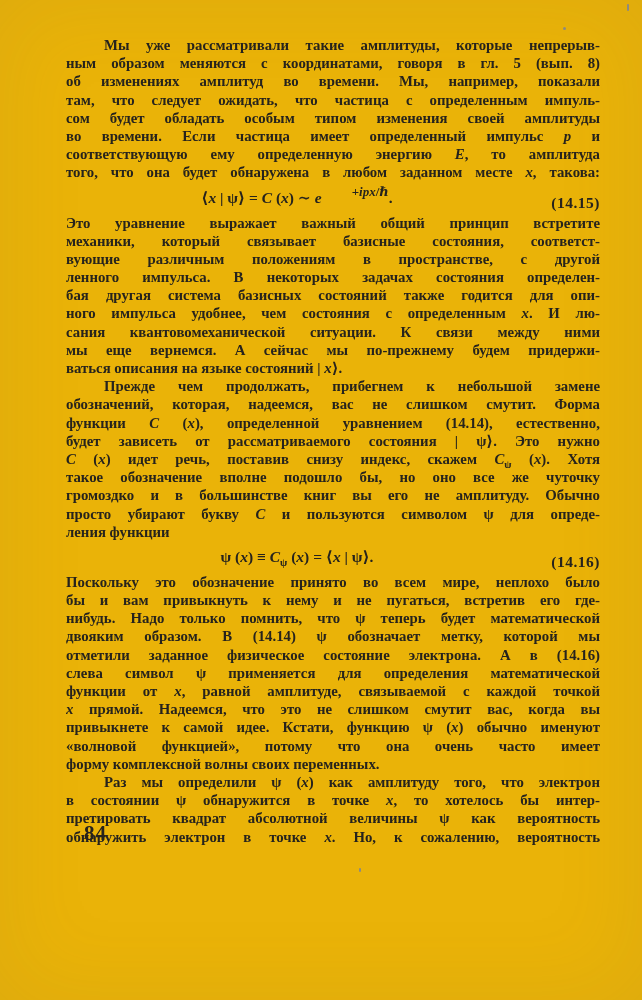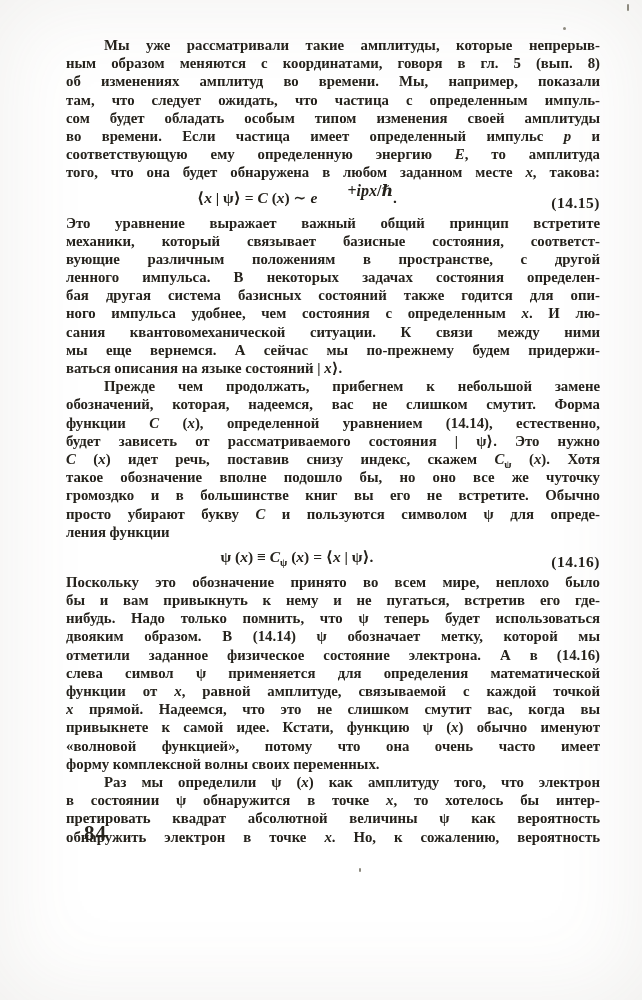--- a/index.html
+++ b/index.html
@@ -25,33 +25,33 @@
   .line.last{text-align-last:left;}
   .line.indent{text-indent:38px;}
   .equation{
     position:relative;
     height:21px;line-height:21px;
     padding:5px 72px 6px 0;
     text-align:center;
     font-size:15.5px;
   }
   .eq-number{position:absolute;right:0;top:10px;letter-spacing:0.5px;}
-  sup{font-size:16px;line-height:0;margin-left:30px;}
+  sup{font-size:13px;line-height:0;margin-left:30px;}
   sub{font-size:10.5px;line-height:0;}
   i{font-style:italic;}
   .pagenum{position:absolute;left:84px;top:821px;font-size:21px;letter-spacing:1px;}
   .speck{position:absolute;background:#8d8a7f;}
   .speck.s1{left:563px;top:27px;width:3px;height:3px;border-radius:50%;}
   .speck.s2{left:627px;top:4px;width:2px;height:7px;border-radius:1px;}
   .speck.s3{left:359px;top:868px;width:2px;height:4px;border-radius:1px;}
 </style>
 </head>
 <body>
 
-<div class="page" style="background: #ffffff; color: rgb(38, 35, 29);">
+<div class="page" style="background: #eab308; color: rgb(38, 35, 29);">
   <div class="textblock">
       <div class="para">
         <div class="line indent">Мы уже рассматривали такие амплитуды, которые непрерыв-</div>
         <div class="line">ным образом меняются с координатами, говоря в гл. 5 (вып. 8)</div>
         <div class="line">об изменениях амплитуд во времени. Мы, например, показали</div>
         <div class="line">там, что следует ожидать, что частица с определенным импуль-</div>
         <div class="line">сом будет обладать особым типом изменения своей амплитуды</div>
         <div class="line">во времени. Если частица имеет определенный импульс <i>p</i> и</div>
         <div class="line">соответствующую ему определенную энергию <i>E</i>, то амплитуда</div>
         <div class="line">того, что она будет обнаружена в любом заданном месте <i>x</i>, такова:</div>
@@ -68,29 +68,29 @@
         <div class="line">мы еще вернемся. А сейчас мы по-прежнему будем придержи-</div>
         <div class="line last">ваться описания на языке состояний | <i>x</i>⟩.</div>
       </div>
       <div class="para">
         <div class="line indent">Прежде чем продолжать, прибегнем к небольшой замене</div>
         <div class="line">обозначений, которая, надеемся, вас не слишком смутит. Форма</div>
         <div class="line">функции <i>C</i> (<i>x</i>), определенной уравнением (14.14), естественно,</div>
         <div class="line">будет зависеть от рассматриваемого состояния | ψ⟩. Это нужно</div>
         <div class="line"><i>C</i> (<i>x</i>) идет речь, поставив снизу индекс, скажем <i>C</i><sub>ψ</sub> (<i>x</i>). Хотя</div>
         <div class="line">такое обозначение вполне подошло бы, но оно все же чуточку</div>
-        <div class="line">громоздко и в большинстве  книг вы его не встретите. Обычно</div>
+        <div class="line">громоздко и в большинстве  книг вы его не амплитуду. Обычно</div>
         <div class="line">просто убирают букву <i>C</i> и пользуются символом ψ для опреде-</div>
         <div class="line last">ления функции</div>
       </div>
       <div class="equation"><span class="eq-body">ψ (<i>x</i>) ≡ <i>C</i><sub>ψ</sub> (<i>x</i>) = ⟨<i>x</i> | ψ⟩.</span><span class="eq-number">(14.16)</span></div>
       <div class="para">
         <div class="line">Поскольку это обозначение принято во всем мире, неплохо было</div>
         <div class="line">бы и вам привыкнуть к нему и не пугаться, встретив его где-</div>
-        <div class="line">нибудь. Надо только помнить, что ψ теперь будет использоваться</div>
+        <div class="line">нибудь. Надо только помнить, что ψ теперь будет математической</div>
         <div class="line">двояким образом. В (14.14) ψ обозначает метку, которой мы</div>
         <div class="line">отметили заданное физическое состояние электрона. А в (14.16)</div>
         <div class="line">слева символ ψ применяется для определения математической</div>
         <div class="line">функции от <i>x</i>, равной амплитуде, связываемой с каждой точкой</div>
         <div class="line"><i>x</i> прямой. Надеемся, что это не слишком смутит вас, когда вы</div>
         <div class="line">привыкнете к самой идее. Кстати, функцию ψ (<i>x</i>) обычно именуют</div>
         <div class="line">«волновой функцией», потому что она очень часто имеет</div>
         <div class="line last">форму комплексной волны своих переменных.</div>
       </div>
       <div class="para">

